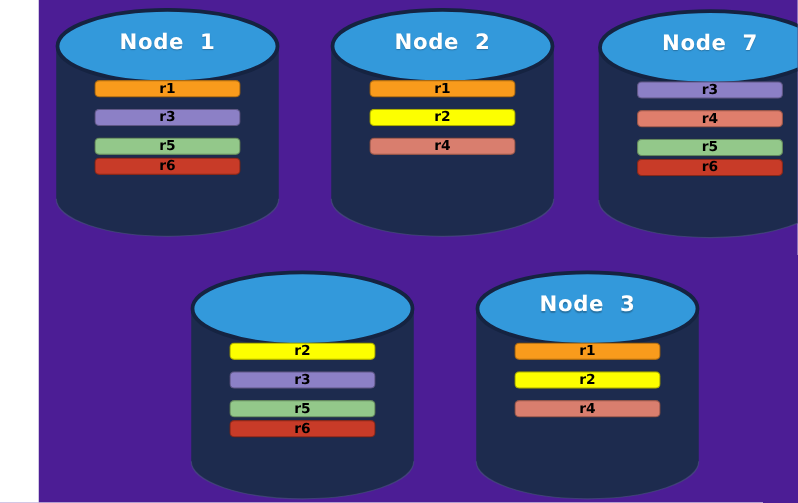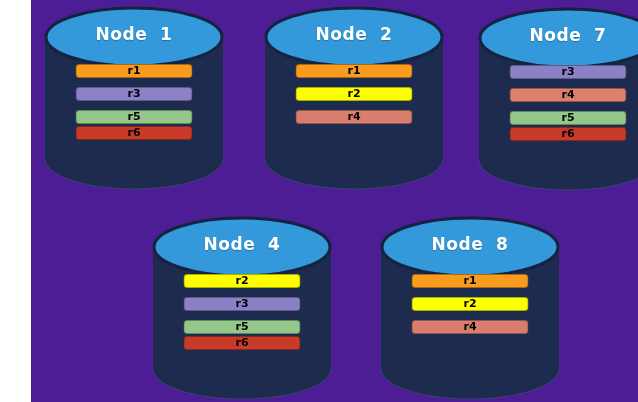--- a/index.html
+++ b/index.html
@@ -96,32 +96,31 @@
     <div class="bar bar2" style="background-color: rgb(147, 200, 138);">r5</div>
     <div class="bar bar3" style="background-color: rgb(200, 59, 40);">r6</div>
   </div>
 
   <div class="node node-4">
     <svg class="cyl" width="182" height="188" viewBox="0 0 182 188">
       <path d="M2 33 L2 155 A89 30 0 0 0 180 155 L180 33 A89 30 0 0 0 2 33 Z" style="fill: rgb(29, 43, 78);"></path>
       <path d="M2 155 A89 30 0 0 0 180 155" fill="none" stroke="#49577C" stroke-width="1" opacity="0.55"></path>
       <ellipse cx="91" cy="33" rx="88" ry="29" stroke-width="3" style="fill: rgb(51, 153, 219); stroke: rgb(21, 35, 65);"></ellipse>
     </svg>
-    <div class="node-title">Node  4</div>
     <div class="bar bar0" style="background-color: rgb(253, 255, 0);">r2</div>
     <div class="bar bar1" style="background-color: rgb(140, 128, 198);">r3</div>
     <div class="bar bar2" style="background-color: rgb(147, 200, 138);">r5</div>
     <div class="bar bar3" style="background-color: rgb(200, 59, 40);">r6</div>
   </div>
 
   <div class="node node-5">
     <svg class="cyl" width="182" height="188" viewBox="0 0 182 188">
       <path d="M2 33 L2 155 A89 30 0 0 0 180 155 L180 33 A89 30 0 0 0 2 33 Z" style="fill: rgb(29, 43, 78);"></path>
       <path d="M2 155 A89 30 0 0 0 180 155" fill="none" stroke="#49577C" stroke-width="1" opacity="0.55"></path>
       <ellipse cx="91" cy="33" rx="88" ry="29" stroke-width="3" style="fill: rgb(51, 153, 219); stroke: rgb(21, 35, 65);"></ellipse>
     </svg>
-    <div class="node-title">Node  8</div>
+    <div class="node-title">Node  3</div>
     <div class="bar bar0" style="background-color: rgb(249, 155, 28);">r1</div>
     <div class="bar bar1" style="background-color: rgb(253, 255, 0);">r2</div>
     <div class="bar bar2" style="background-color: rgb(217, 126, 110);">r4</div>
   </div>
 
 </div>
 
 </body></html>

